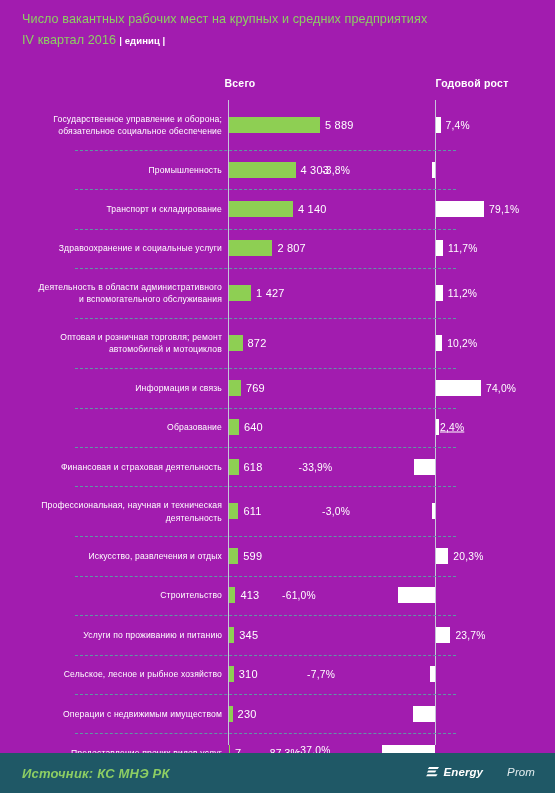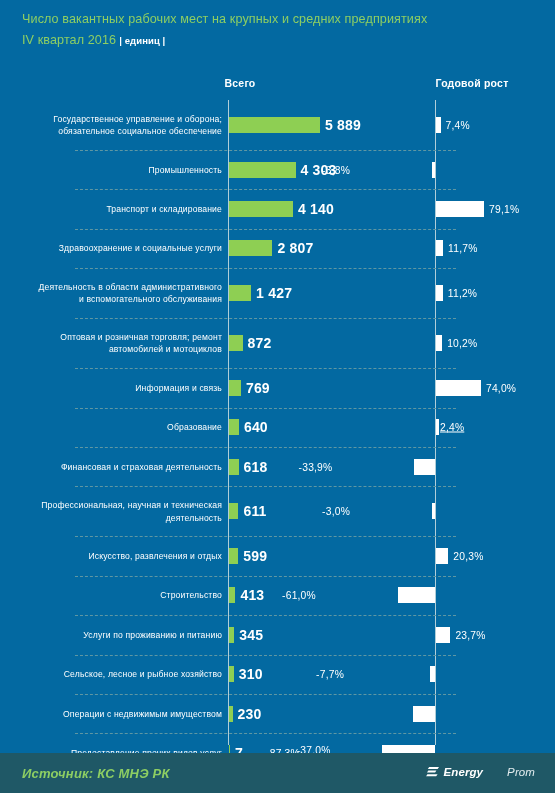--- a/index.html
+++ b/index.html
@@ -4,21 +4,21 @@
 <style>
   html, body {
     margin: 0;
     padding: 0;
     background: #1d4f5c;
   }
   #page {
     position: relative;
     width: 555px;
     height: 793px;
-    background: #0369a1;
+    background: #a21caf;
     overflow: hidden;
     font-family: "Liberation Sans", "DejaVu Sans", sans-serif;
     -webkit-font-smoothing: antialiased;
   }
 
   
   .header {
     position: absolute;
     left: 22px;
     top: 10px;
@@ -121,25 +121,24 @@
     left: 229px;
     top: 50%;
     transform: translateY(-50%);
     height: 16px;
     background: #8ecf53;
   }
   .val-total {
     position: absolute;
     top: 50%;
     transform: translateY(-50%);
-    font-size: 14px;
+    font-size: 11px;
     color: #ffffff;
     white-space: nowrap;
     letter-spacing: 0.2px;
-    font-weight: bold;
   }
 
   
   .bar-growth {
     position: absolute;
     top: 50%;
     transform: translateY(-50%);
     height: 16px;
     background: #ffffff;
   }
@@ -304,21 +303,21 @@
           <div class="bar-total" style="left: 229px; width: 5.3px;"></div>
           <div class="val-total" style="left: 239.3px;">345</div>
           <div class="bar-growth" style="width: 14.4px; left: 436px;"></div>
           <div class="val-growth" style="left: 455.4px;">23,7%</div>
         </div>
         <div class="row">
           <div class="cat-label">Сельское, лесное и рыбное хозяйство</div>
           <div class="bar-total" style="left: 229px; width: 4.8px;"></div>
           <div class="val-total" style="left: 238.8px;">310</div>
           <div class="bar-growth" style="width: 4.7px; left: 430.3px;"></div>
-          <div class="val-growth" style="right: 134px;">-7,7%</div>
+          <div class="val-growth" style="right: 143px;">-7,7%</div>
         </div>
         <div class="row">
           <div class="cat-label">Операции с недвижимым имуществом</div>
           <div class="bar-total" style="left: 229px; width: 3.6px;"></div>
           <div class="val-total" style="left: 237.6px;">230</div>
           <div class="bar-growth" style="width: 22.5px; left: 412.5px;"></div>
           <div class="val-growth" style="right: 147.5px; margin-top: 36px;">-37,0%</div>
         </div>
         <div class="row">
           <div class="cat-label">Предоставление прочих видов услуг</div>

